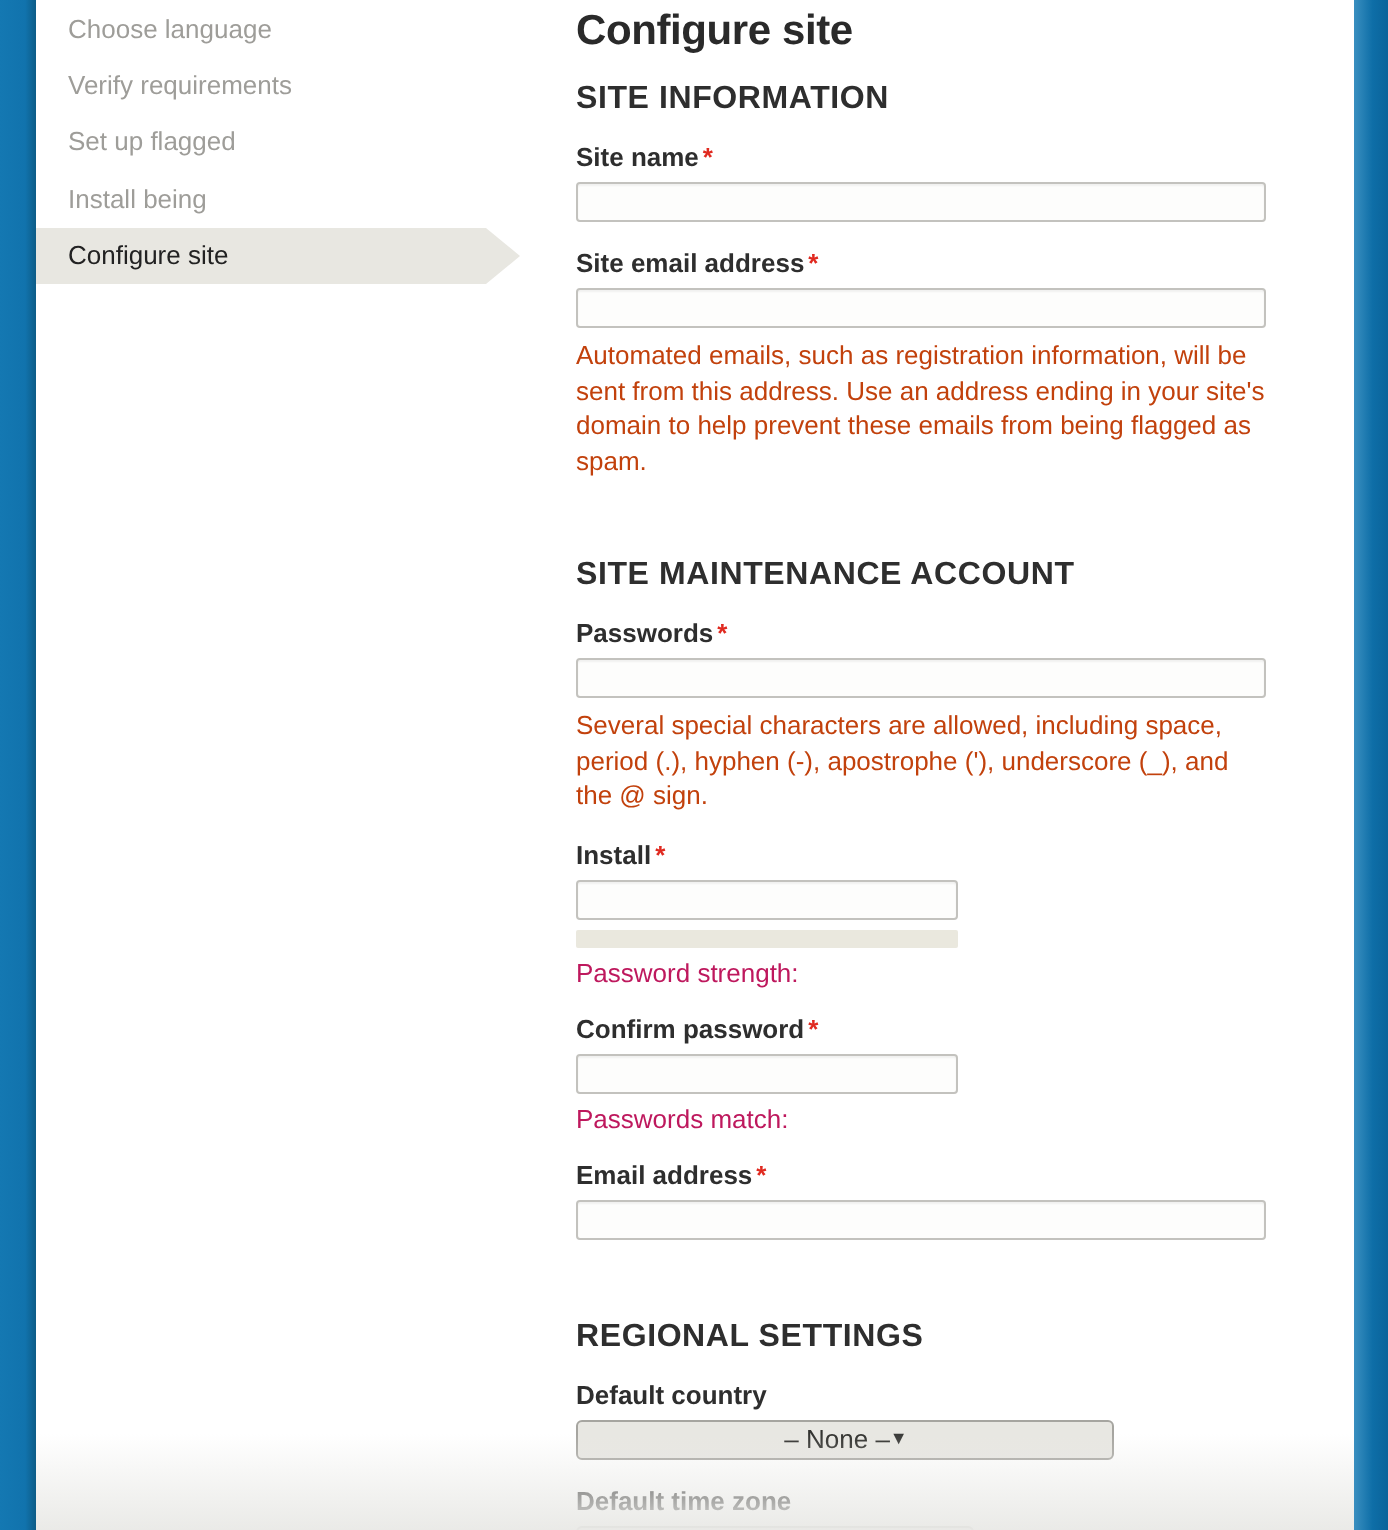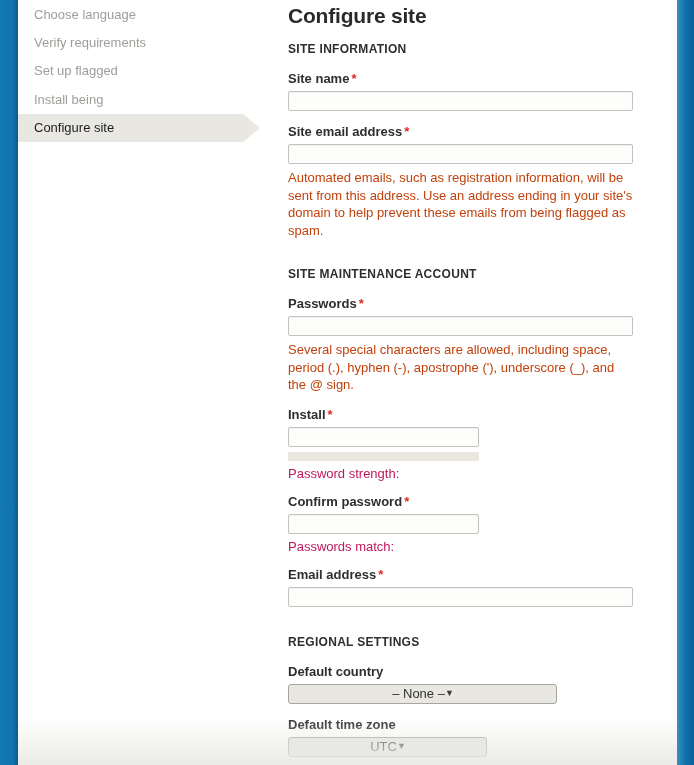--- a/index.html
+++ b/index.html
@@ -46,23 +46,23 @@
     border-left: 17px solid #e8e7e1;
   }
 
   
   .main { position: absolute; left: 288px; top: 0; width: 345px; z-index: 2; }
   h1.page-title {
     font-size: 21px; line-height: 27px; font-weight: 700;
     color: #2a2a2a; letter-spacing: -0.2px;
     margin: 2px 0 14px;
   }
-  .section + .section { margin-top: 29px; }
+  .section + .section { margin-top: 42px; }
   .section-heading {
-    font-size: 12px; line-height: 13px; font-weight: 700;
+    font-size: 16px; line-height: 13px; font-weight: 700;
     letter-spacing: 0.3px; color: #2e2e2e;
     margin: 0 0 15px;
   }
   .field { margin-top: 13px; }
   .field:first-of-type { margin-top: 0; }
   .field-label {
     display: block;
     font-size: 13px; font-weight: 700; color: #2e2e2e;
     margin-bottom: 5px;
   }

